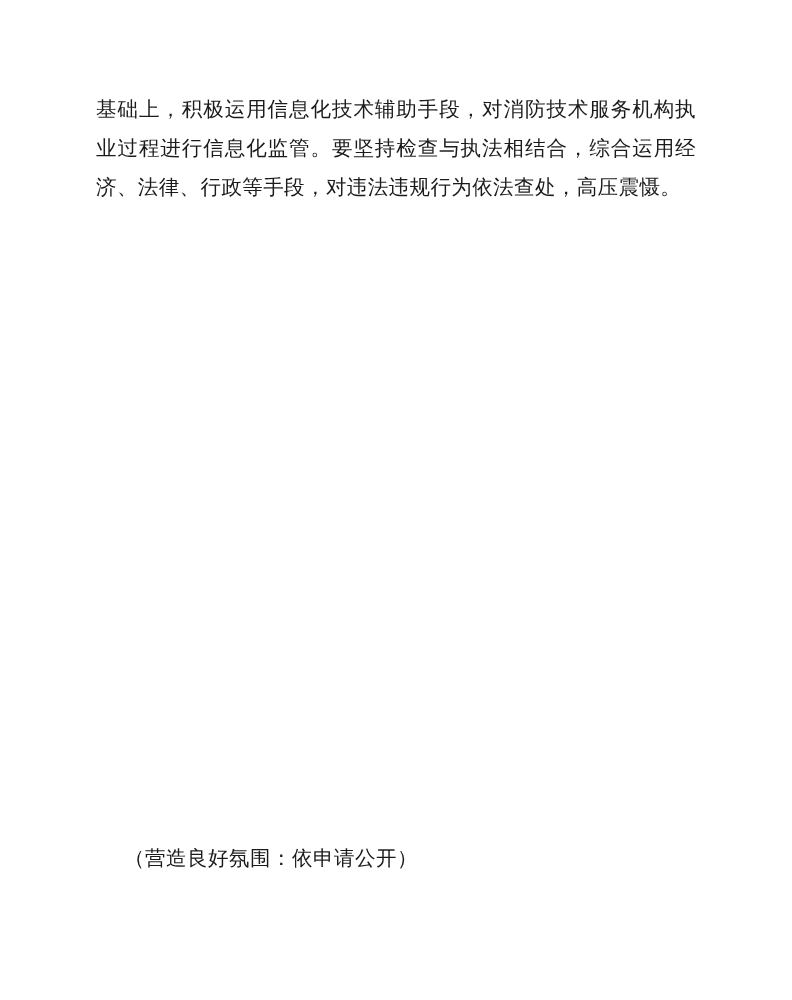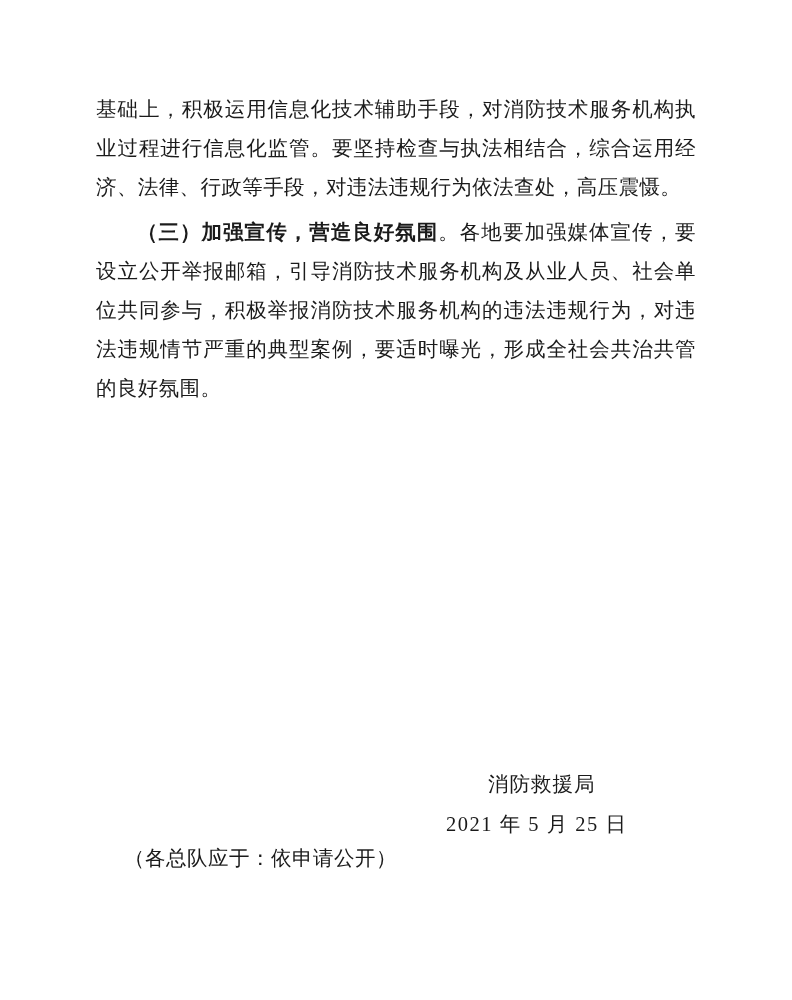--- a/index.html
+++ b/index.html
@@ -85,29 +85,24 @@
 <body>
 
 <div class="page">
 
   <div class="body-text">
 
     <p class="para no-indent"><span>基础上，积极运用信息化技术辅助手段，对消防技术服务机构执业过程进行信息化监管。要坚持检查与执法相结合，综合运用经济、法律、行政等手段，对违法违规行为依法查处，高压震慑。</span></p>
 
     <div class="gap-small"></div>
 
-    <p class="para"><span class="lead">（三）加强宣传，营造良好氛围</span><span>。各地要加强媒体宣传，要设立公开举报邮箱，引导消防技术服务机构及从业人员、社会单位共同参与，积极举报消防技术服务机构的违法违规行为，对违法违规情节严重的典型案例，要适时曝光，形成全社会共治共管的良好氛围。</span></p>
 
     <div class="gap-medium"></div>
 
 
   </div>
 
-  <div class="signature-block">
-    <div class="sign-line">消防救援局</div>
-    <div class="sign-date">2021 年 5 月 25 日</div>
-  </div>
 
-  <div class="disclosure">（各总队应于：依申请公开）</div>
+  <div class="disclosure">（营造良好氛围：依申请公开）</div>
 
   <div class="page-number">—6—</div>
 
 </div>
 
 </body></html>

